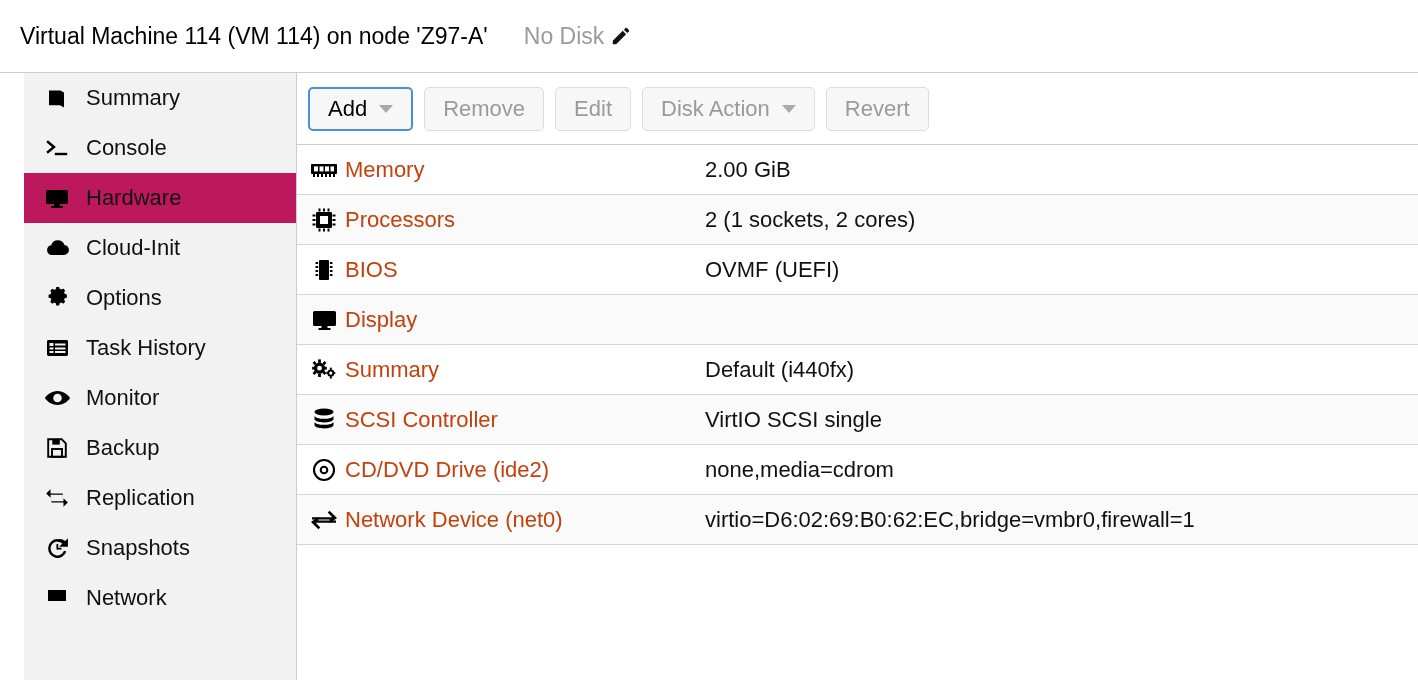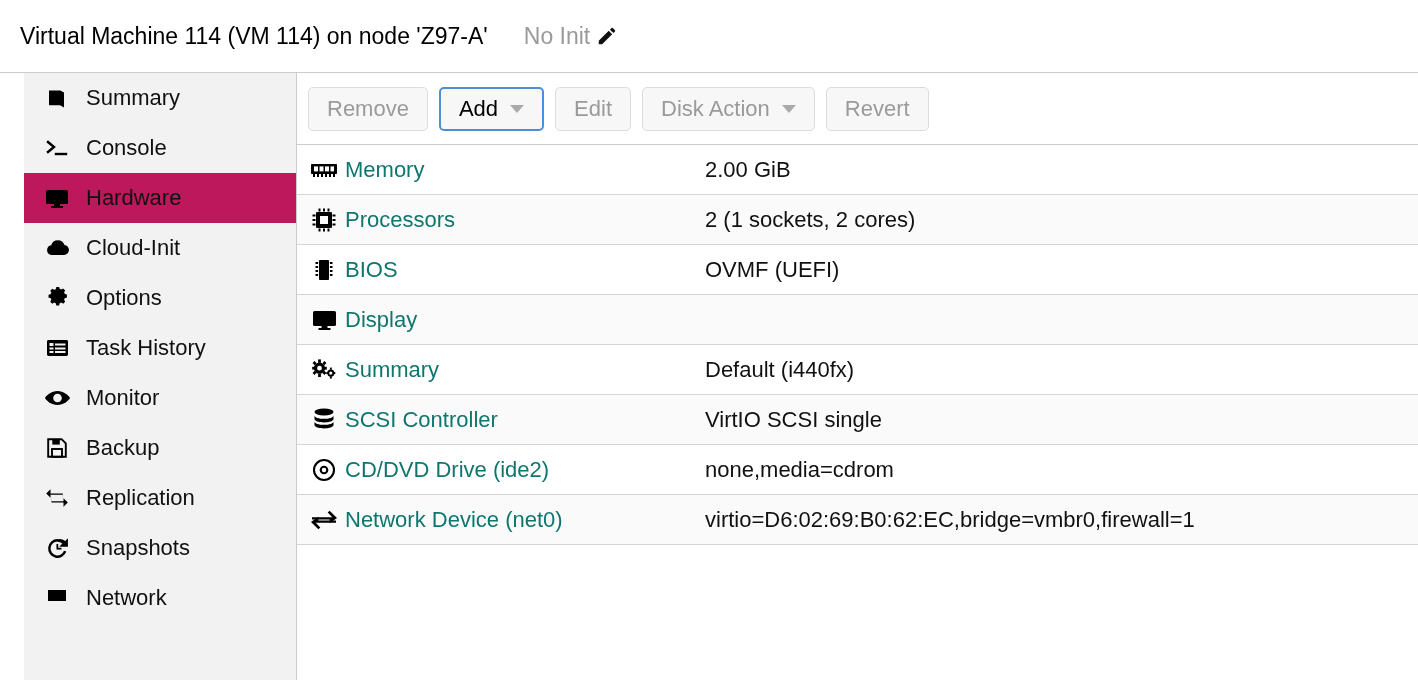--- a/index.html
+++ b/index.html
@@ -139,38 +139,38 @@
     display: flex;
     align-items: center;
     justify-content: center;
     padding-left: 6px;
     color: #000000;
   }
   .cell-name {
     width: 360px;
     flex: 0 0 360px;
     font-size: 22px;
-    color: #0f766e;
+    color: #c2410c;
     white-space: nowrap;
   }
   .cell-value {
     flex: 1 1 auto;
     font-size: 22px;
     color: #111111;
     white-space: nowrap;
   }
   .filler { flex: 1 1 auto; background: #ffffff; }
 </style>
 </head>
 <body>
 
 <div class="header">
   <div class="header-title">Virtual Machine 114 (VM 114) on node 'Z97-A'</div>
   <div class="header-tags">
-    <span class="tags-label">No Init</span>
+    <span class="tags-label">No Disk</span>
     <span class="pencil-icon">
       <svg width="22" height="22" viewBox="0 0 24 24" fill="#111111">
         <path d="M3 17.3V21h3.7L17.6 10.1l-3.7-3.7L3 17.3zM20.7 7.0c.4-.4.4-1 0-1.4l-2.3-2.3c-.4-.4-1-.4-1.4 0l-1.8 1.8 3.7 3.7 1.8-1.8z"></path>
       </svg>
     </span>
   </div>
 </div>
 
 <div class="body">
 
@@ -290,27 +290,27 @@
       </span>
       <span class="nav-label">Network</span>
     </div>
 
   </div>
 
   <div class="content">
 
     <div class="toolbar">
 
-      <div class="tbtn">
-        <span>Remove</span>
-      </div>
-
       <div class="tbtn enabled">
         <span>Add</span>
         <span class="caret"></span>
+      </div>
+
+      <div class="tbtn">
+        <span>Remove</span>
       </div>
 
       <div class="tbtn">
         <span>Edit</span>
       </div>
 
       <div class="tbtn">
         <span>Disk Action</span>
         <span class="caret"></span>
       </div>

